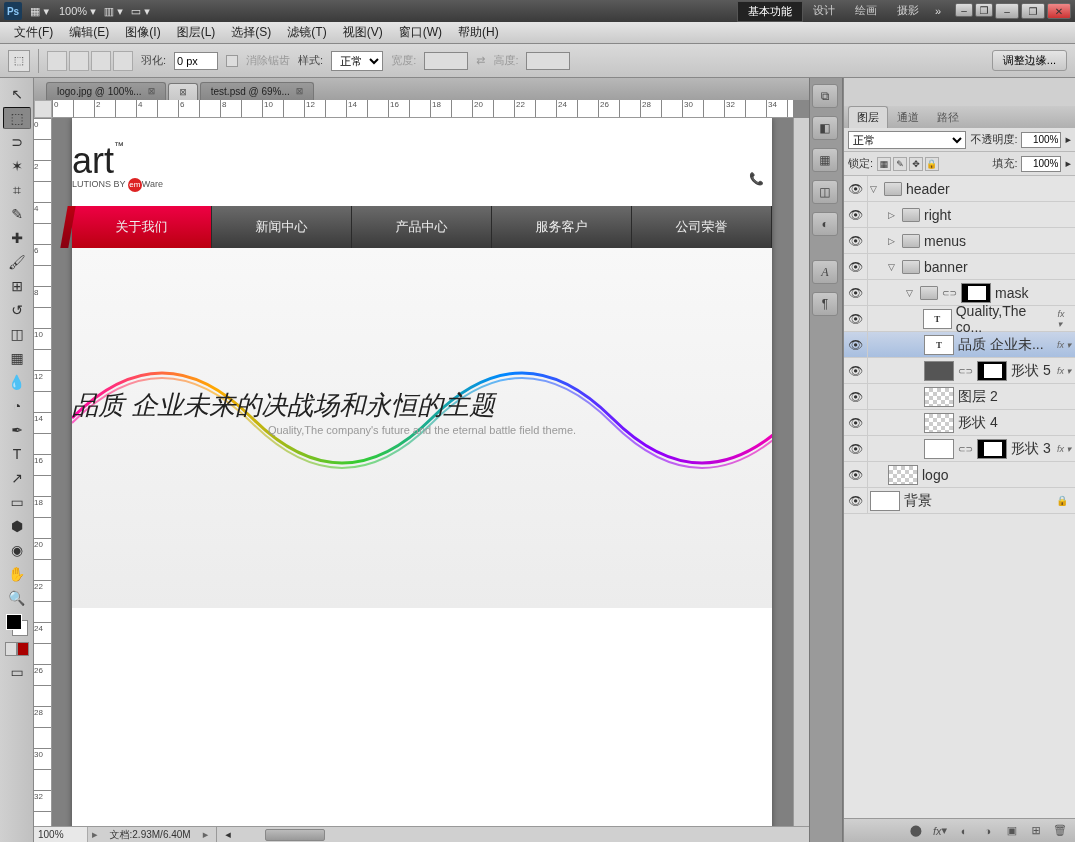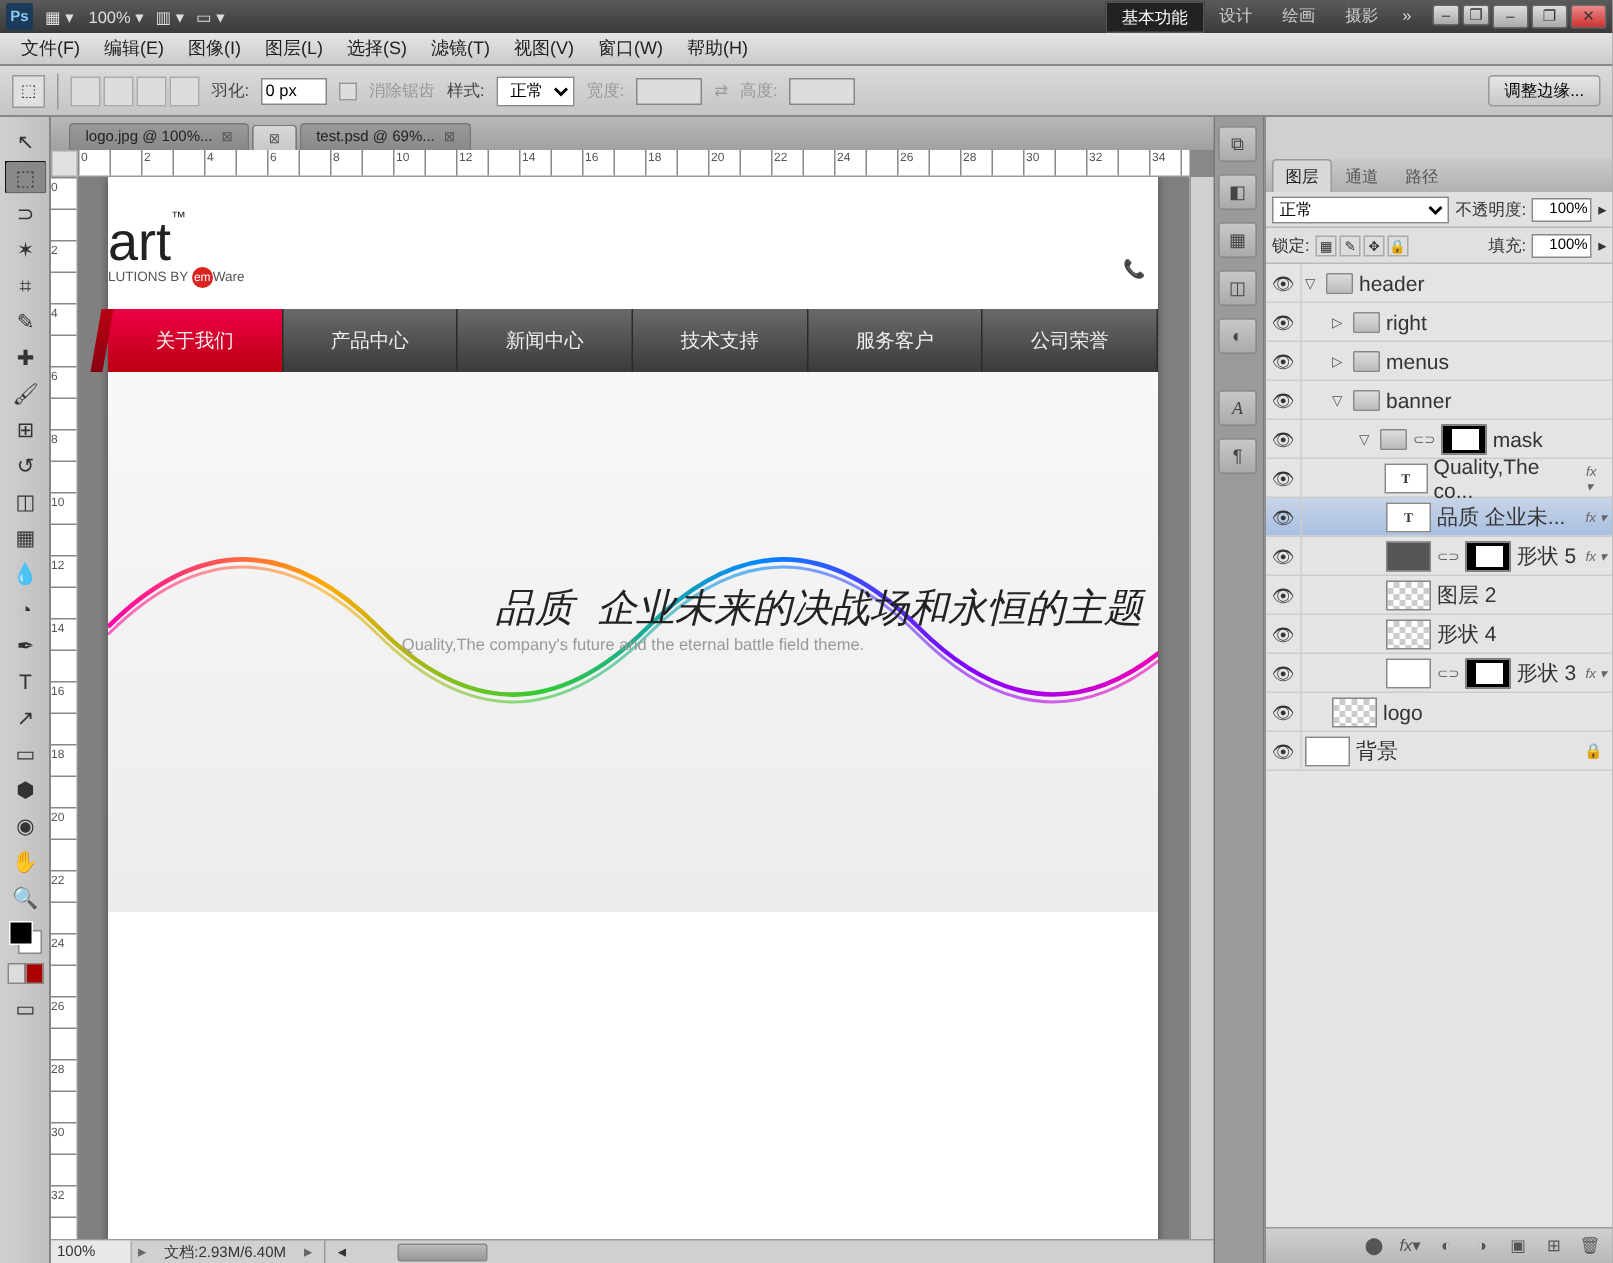--- a/index.html
+++ b/index.html
@@ -60,21 +60,21 @@
 .canvas-logo sup { font-size: 10px; vertical-align: top; }
 .canvas-tagline { position: absolute; top: 60px; left: 0; font-size: 9px; color: #555; }
 .em-dot { display: inline-block; width: 14px; height: 14px; background: #d22; border-radius: 50%; color: #fff; font-size: 8px; text-align: center; line-height: 14px; }
 .phone-icon { position: absolute; top: 54px; right: 8px; font-size: 12px; }
 .nav-bar { position: absolute; top: 88px; left: 0; right: 0; height: 42px; background: linear-gradient(#6a6a6a,#3a3a3a); display: flex; }
 .nav-item { flex: 1; display: flex; align-items: center; justify-content: center; color: #eee; font-size: 13px; border-right: 1px solid #2a2a2a; }
 .nav-item.active { background: linear-gradient(#e04,#b01); position: relative; }
 .nav-item.active::before { content: ''; position: absolute; left: -8px; top: 0; bottom: 0; width: 8px; background: linear-gradient(#b01,#801); transform: skewX(-10deg); }
 .banner { position: absolute; top: 130px; left: 0; right: 0; height: 360px; background: linear-gradient(#f8f8f8,#ececec); }
 .wave { position: absolute; top: 70px; left: 0; right: 0; height: 200px; }
-.banner-title { position: absolute; top: 140px; left: 0; right: 10px; text-align: right; font-family: Liberation Mono, monospace; font-size: 26px; color: #222; font-style: italic; }
+.banner-title { position: absolute; top: 140px; left: 0; right: 10px; text-align: left; font-family: Liberation Sans, sans-serif; font-size: 26px; color: #222; font-style: italic; }
 .banner-sub { position: absolute; top: 176px; left: 0; right: 0; text-align: center; font-size: 11px; color: #999; }
 
 .scroll-v { position: absolute; top: 40px; right: 0; width: 16px; bottom: 16px; background: #d0d0d0; border-left: 1px solid #999; }
 .scroll-h { position: absolute; bottom: 0; left: 0; right: 0; height: 16px; background: #d0d0d0; border-top: 1px solid #999; display: flex; align-items: center; }
 .status-zoom { width: 54px; padding: 0 4px; font-size: 10px; background: #e8e8e8; border-right: 1px solid #aaa; height: 100%; display: flex; align-items: center; }
 .status-doc { padding: 12px 8px; font-size: 10px; }
 .status-arrow { padding: 0 4px; color: #666; }
 .scroll-thumb { width: 60px; height: 12px; background: linear-gradient(#bbb,#999); border: 1px solid #888; border-radius: 2px; margin-left: 30px; }
 
 .side-docks { width: 34px; background: #9a9a9a; border-left: 1px solid #777; border-right: 1px solid #777; display: flex; flex-direction: column; padding: 6px 2px; gap: 8px; }
@@ -299,23 +299,22 @@
       </div>
     <div class="canvas-wrap">
       <div class="canvas">
         <div class="canvas-logo"><span>art</span><sup>™</sup></div>
         <div class="canvas-tagline">
           <span>LUTIONS BY </span><span class="em-dot">em</span><span>Ware</span>
         </div>
         <div class="phone-icon">📞</div>
         <div class="nav-bar" id="nav-bar">
             <div class="nav-item active">关于我们</div>
+            <div class="nav-item">新闻中心</div>
             <div class="nav-item">产品中心</div>
-            <div class="nav-item">新闻中心</div>
-            <div class="nav-item">技术支持</div>
             <div class="nav-item">服务客户</div>
             <div class="nav-item">公司荣誉</div>
           </div>
         <div class="banner">
           <svg class="wave" viewBox="0 0 700 200">
             <defs>
                 <linearGradient id="g1" x1="0" x2="1">
                   <stop offset="0" stop-color="#f0a"></stop>
                   <stop offset=".2" stop-color="#fa0"></stop>
                   <stop offset=".4" stop-color="#3c3"></stop>

